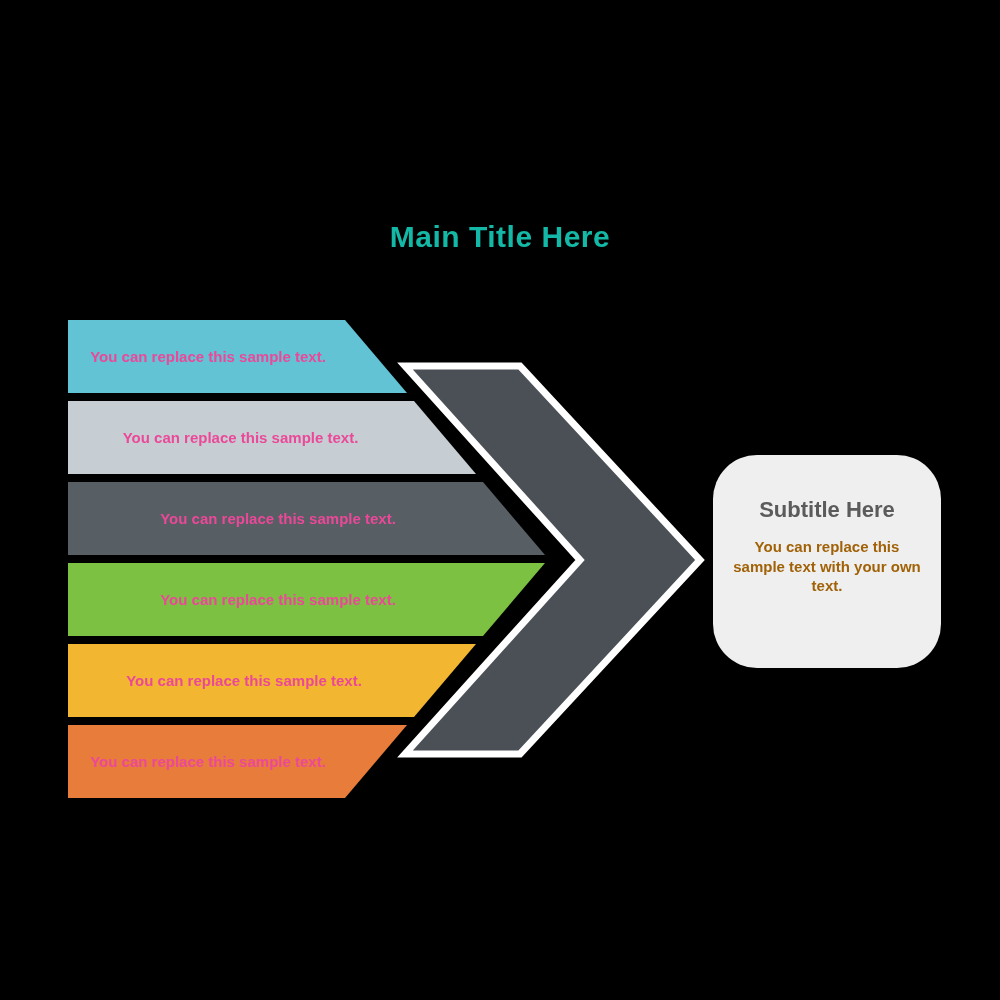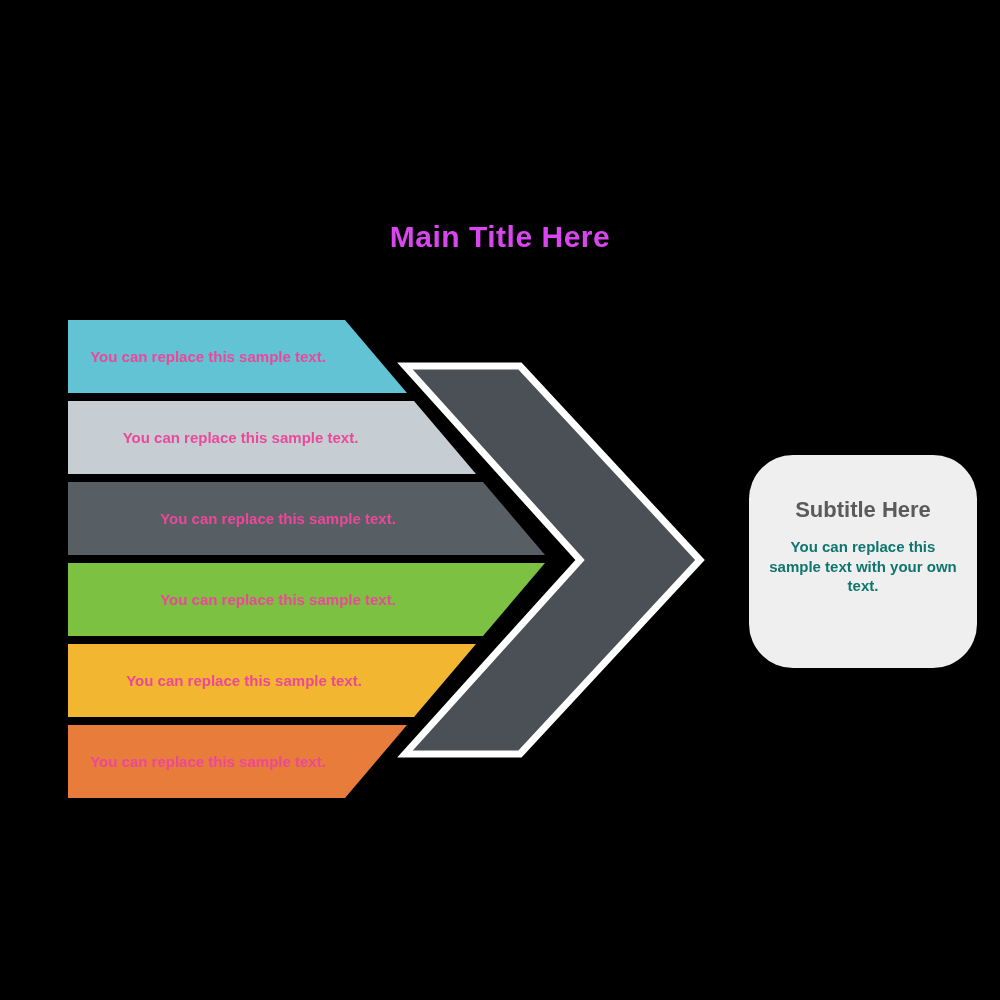--- a/index.html
+++ b/index.html
@@ -17,21 +17,21 @@
   }
   .main-title {
     position: absolute;
     top: 220px;
     left: 0;
     width: 1000px;
     text-align: center;
     font-size: 30px;
     font-weight: bold;
     letter-spacing: 0.5px;
-    color: #d946ef;
+    color: #14b8a6;
   }
   .diagram-svg {
     position: absolute;
     top: 0;
     left: 0;
     width: 1000px;
     height: 1000px;
   }
   .bar-label {
     position: absolute;
@@ -55,34 +55,33 @@
     position: absolute;
     left: 713px;
     top: 455px;
     width: 228px;
     height: 213px;
     background: #efeff0;
     border-radius: 44px;
     text-align: center;
     box-sizing: border-box;
     padding-top: 42px;
-    margin-left: 36px;
   }
   .callout-title {
     font-size: 22px;
     font-weight: bold;
     color: #5b5b5b;
   }
   .callout-body {
     width: 192px;
     margin: 14px auto 0 auto;
     font-size: 15px;
     font-weight: bold;
     line-height: 1.3;
-    color: #0f766e;
+    color: #a16207;
   }
 </style>
 </head>
 <body>
 
 <div class="stage">
 
   <div class="main-title">Main Title Here</div>
 
   <svg class="diagram-svg" viewBox="0 0 1000 1000">

